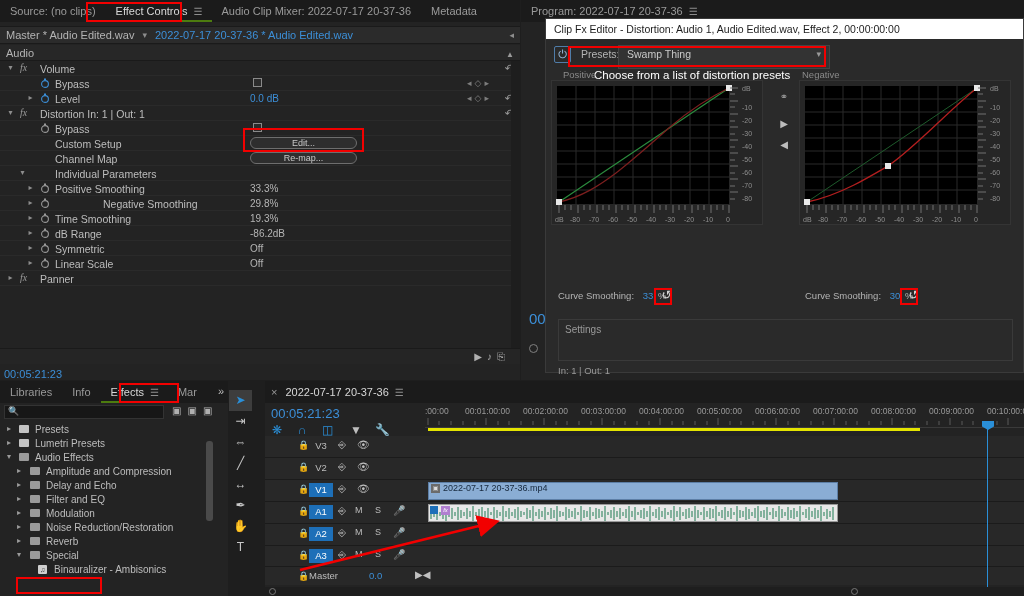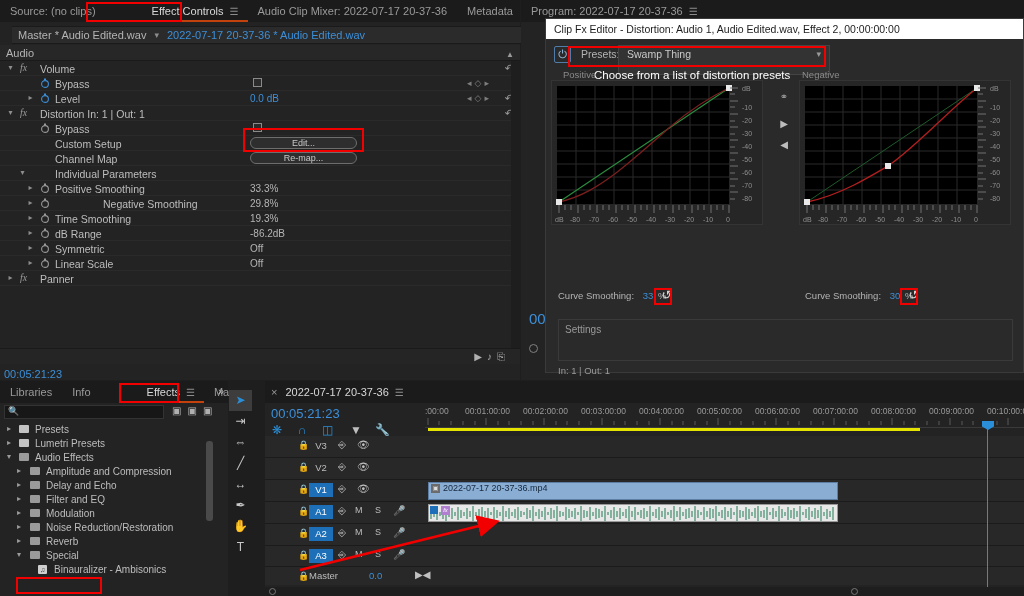--- a/index.html
+++ b/index.html
@@ -7,29 +7,29 @@
   body {
     background:#1e1e1e;
     font-family:"Liberation Sans", sans-serif;
     font-size:11px;
     color:#b4b4b4;
     position:relative;
   }
   .panel { position:absolute; background:#232323; }
   .pnl-tabbar { height:22px; background:#1b1b1b; display:flex; align-items:center; }
   .tab { padding:0 10px; height:22px; line-height:22px; font-size:11px; color:#9a9a9a; white-space:nowrap; }
-  .tab.active { color:#d8d8d8; border-bottom:2px solid #c2410c;margin-left:36px; }
+  .tab.active { color:#d8d8d8; border-bottom:2px solid #4d7c0f; }
   .hamb { display:inline-block; margin-left:6px; font-size:10px; color:#8d8d8d; letter-spacing:-1px;}
 
   
   .redbox { position:absolute; border:2px solid #f20000; pointer-events:none; }
 
   
   #fx-panel { left:0; top:0; width:520px; height:380px; background:#232323; }
-  #fx-clipbar { position:absolute; left:12px; top:26px; width:520px; height:18px;
+  #fx-clipbar { position:absolute; left:0; top:26px; width:520px; height:18px;
                 background:#2b2b2b; border-top:1px solid #1a1a1a; border-bottom:1px solid #1a1a1a;
                 display:flex; align-items:center; padding-left:6px; }
   #fx-clipbar .master { color:#b4b4b4; }
   #fx-clipbar .chev { margin:0 8px; color:#8d8d8d; font-size:9px; }
   #fx-clipbar .clipname { color:#3c8fd8; }
   #fx-clipbar .arr { position:absolute; right:6px; color:#8d8d8d; font-size:9px; }
   #fx-audiohdr { position:absolute; left:0; top:45px; width:520px; height:16px;
                  background:#272727; border-bottom:1px solid #1a1a1a; padding-left:6px; line-height:16px;}
   #fx-audiohdr .tri { position:absolute; right:6px; top:2px; color:#9a9a9a; font-size:8px; }
   .fxrow { position:absolute; left:0; width:520px; height:15px; border-bottom:1px solid #2a2a2a;
@@ -60,21 +60,21 @@
 
   
   #cfx { position:absolute; left:545px; top:18px; width:479px; height:355px; background:#2a2a2a;
          border:1px solid #3a3a3a; }
   #cfx-title { height:20px; background:#ffffff; color:#1c1c1c; font-size:10.5px;
                line-height:20px; padding-left:8px; }
   #cfx-presetrow { position:absolute; left:0; top:25px; width:479px; height:22px; }
   #pwr { position:absolute; left:8px; top:2px; width:17px; height:17px; border:1px solid #4f7ca8;
          background:#2a2a2a; color:#9ec4e8; font-size:11px; text-align:center; line-height:15px; border-radius:2px;}
   #presets-label { position:absolute; left:35px; top:4px; font-size:10.5px; color:#b4b4b4; }
-  #preset-select { position:absolute; left:72px; top:1px; width:212px; height:30px; background:#333333;
+  #preset-select { position:absolute; left:72px; top:1px; width:212px; height:24px; background:#333333;
                    border:1px solid #444; color:#c9c9c9; font-size:10.5px; line-height:16px; padding-left:8px; }
   #preset-select .cv { position:absolute; right:8px; top:0px; font-size:9px; color:#9a9a9a;}
   .callout { position:absolute; color:#ffffff; font-size:11.5px; font-weight:normal; }
 
   .graphbox { position:absolute; background:#262626; border:1px solid #343434; }
   .graphcap { position:absolute; color:#8a8a8a; font-size:9.5px; }
   .smoothrow { position:absolute; font-size:9.5px; color:#b4b4b4; }
   .smoothrow .v { color:#3c8fd8; }
   .resetbtn { position:absolute; width:17px; height:15px; color:#d8d8d8; font-size:12px; text-align:center; line-height:14px;}
   #settingsbox { position:absolute; left:12px; top:300px; width:455px; height:42px; border:1px solid #3a3a3a; background:#2a2a2a;}

